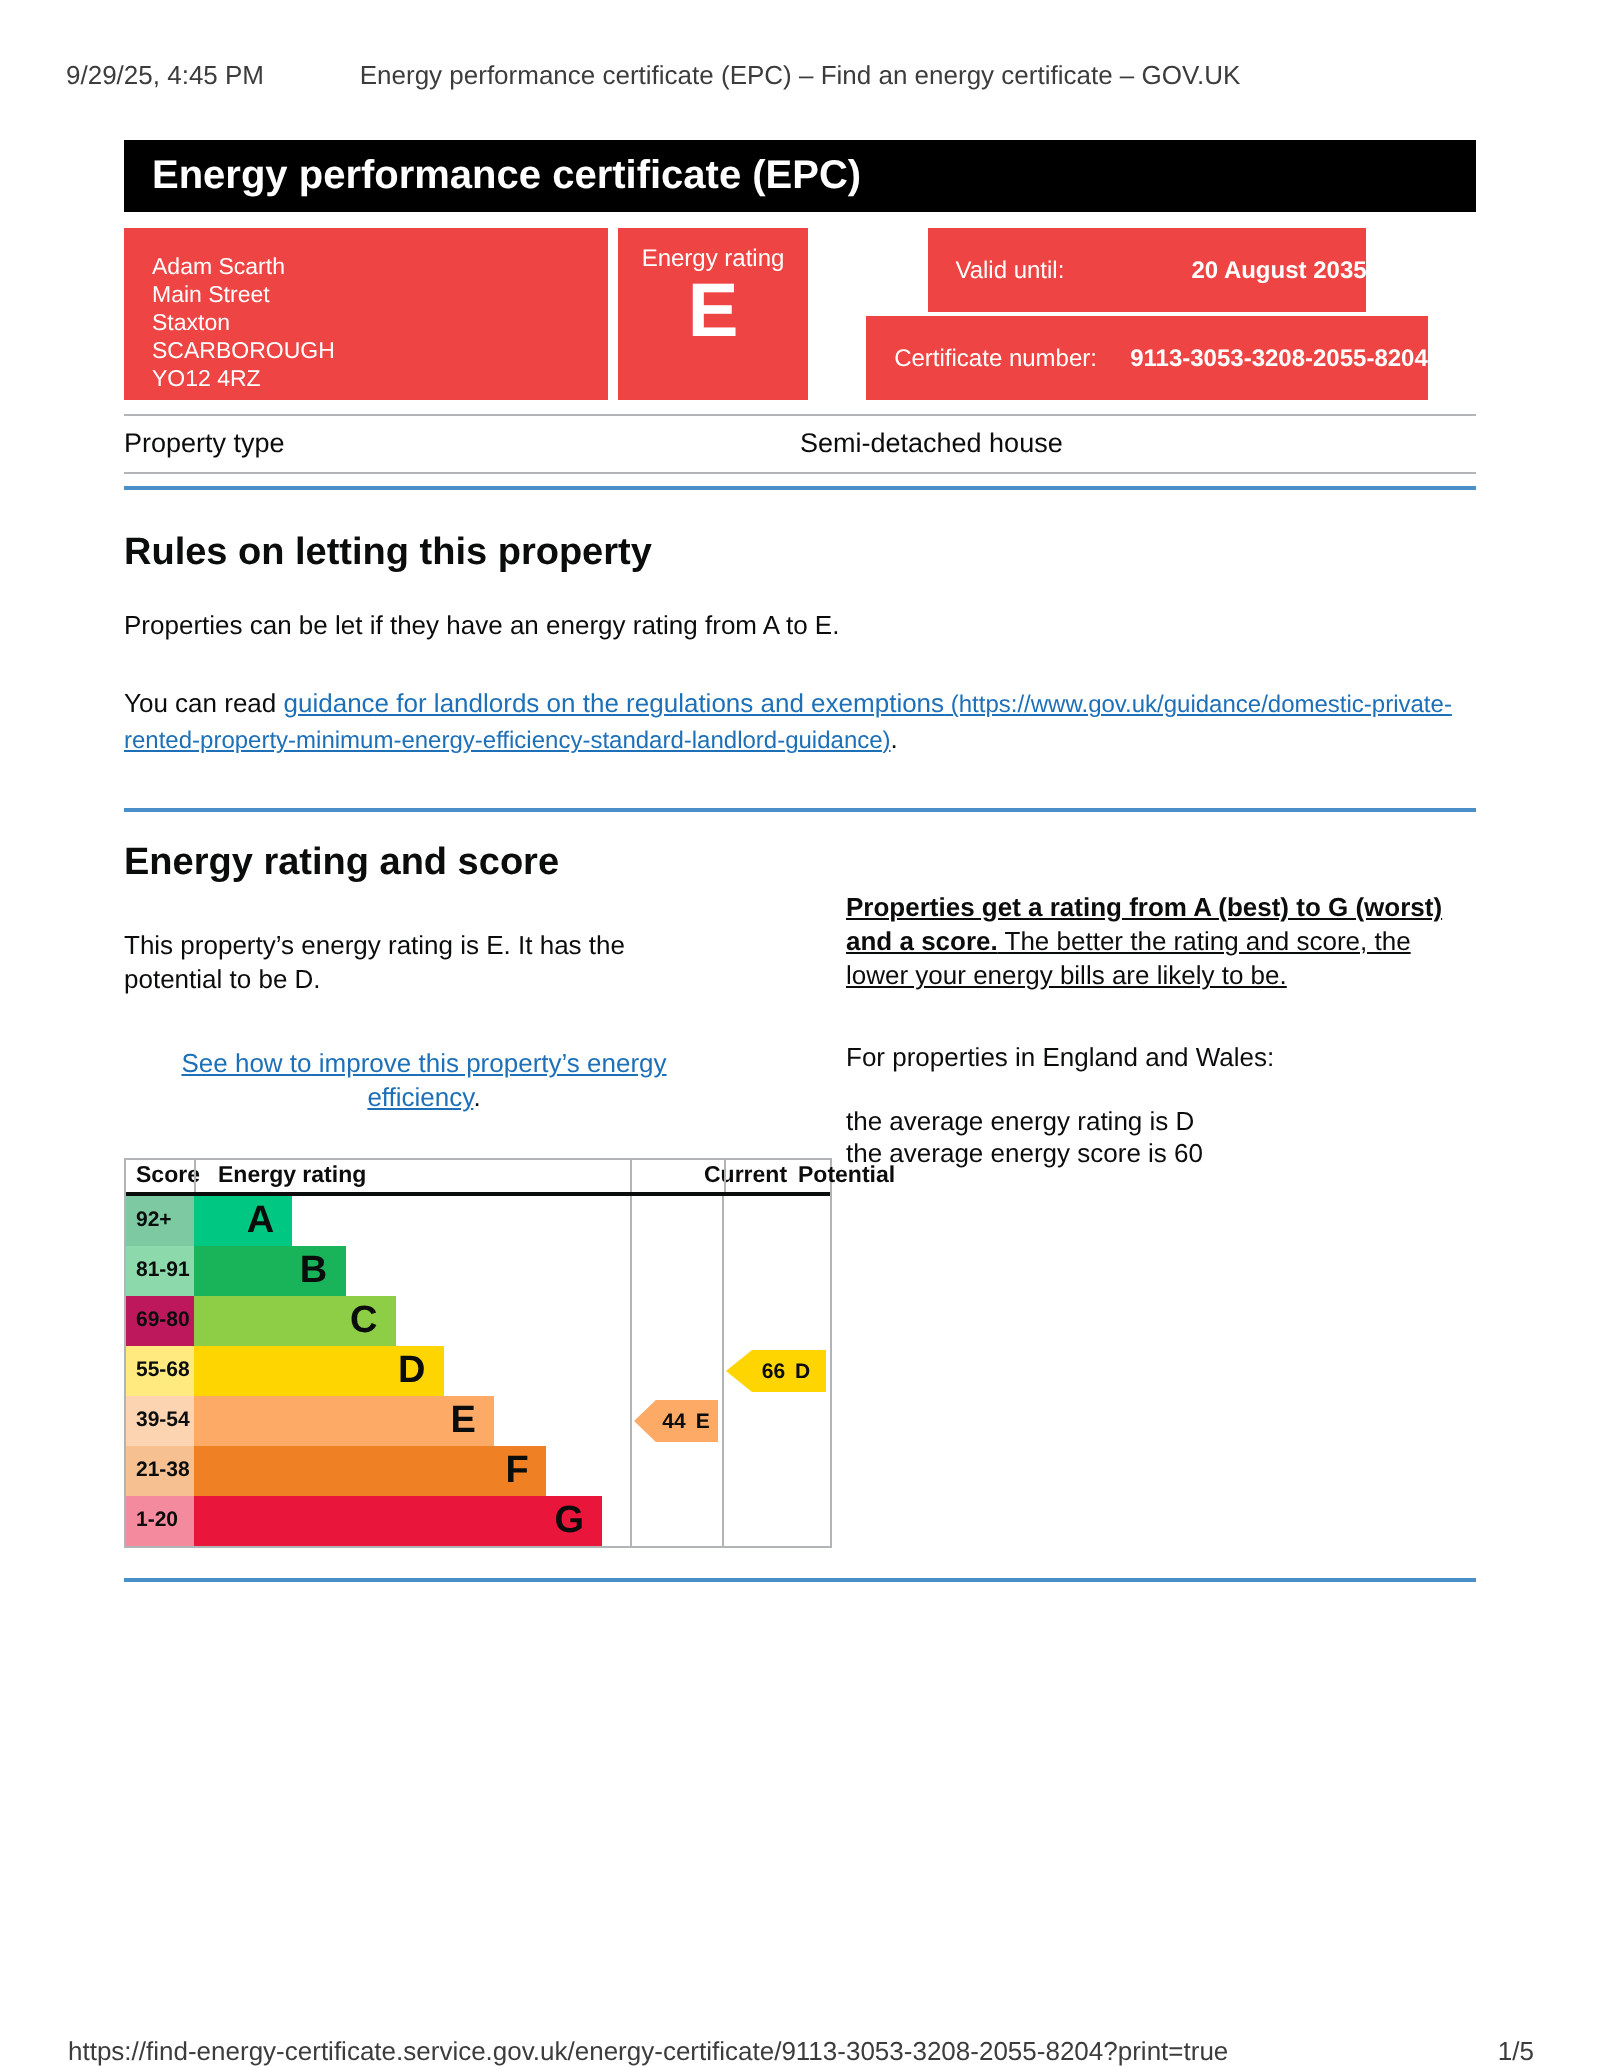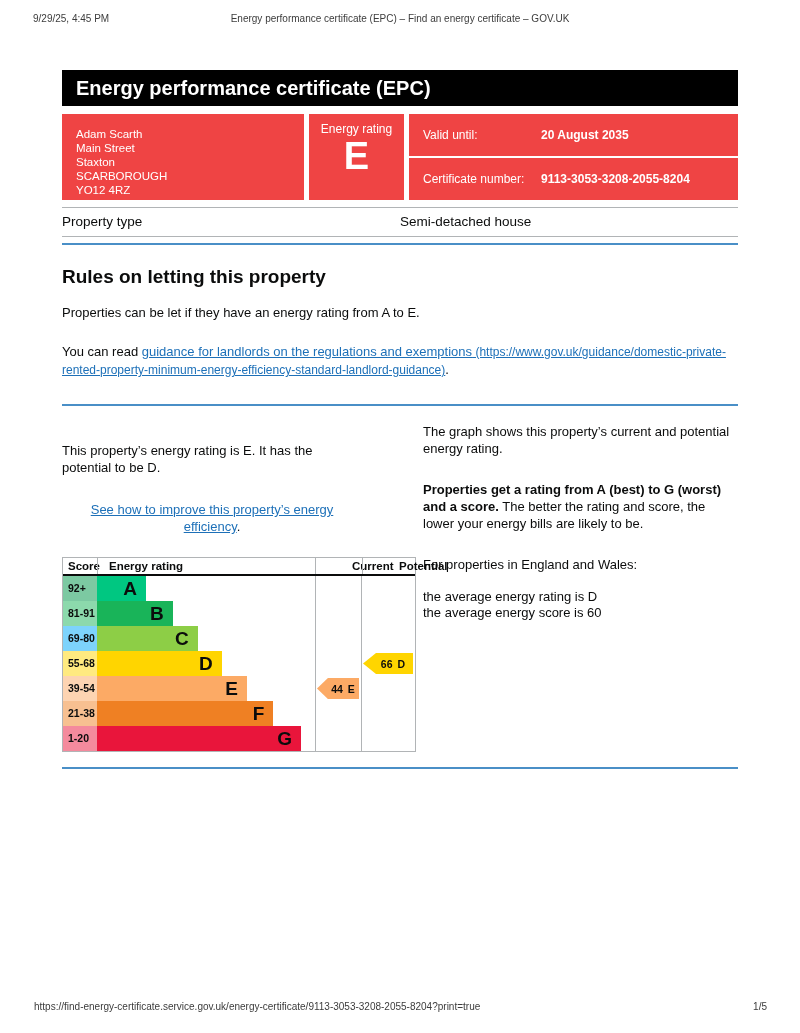--- a/index.html
+++ b/index.html
@@ -2,39 +2,39 @@
 <html><head>
 <meta charset="utf-8">
 <style>
   * { margin:0; padding:0; box-sizing:border-box; }
   html,body { background:#fff; }
   body {
     width:800px; height:1033px; position:relative;
     font-family:"Liberation Sans", sans-serif; color:#0b0c0c;
   }
   
-  .print-bar { position:absolute; left:0; right:0; padding:0 33px; font-size:10px; color:#3c3c3c; }
+  .print-bar { position:absolute; left:0; right:0; padding:0 33px; font-size:13px; color:#3c3c3c;margin-top:17px; }
   .print-header { top:13px; }
   .print-footer { top:1001px; display:flex; justify-content:space-between;padding-left:34px; }
   .ph-title { position:absolute; left:50%; transform:translateX(-50%); white-space:nowrap; }
 
   .page { position:absolute; left:62px; top:0; width:676px; }
 
   .banner {
     margin-top:70px; height:36px; background:#000; color:#fff;
     font-size:20px; font-weight:bold; line-height:36px; padding-left:14px;
   }
 
   .summary { margin-top:8px; height:86px; display:flex; gap:5px; }
   .bluebox { background:#ef4444; color:#fff; }
   .addr { width:242px; padding:13px 10px 0 14px; font-size:11.5px; line-height:14px; }
   .erate { width:95px; text-align:center; padding-top:8px; }
   .erate-label { font-size:12px; }
   .erate-big { font-size:38px; font-weight:bold; line-height:40px; }
-  .vstack { flex:1; display:flex; flex-direction:column; gap:2px; }
+  .vstack { flex:1; display:flex; flex-direction:column; gap:2px;align-items:center; }
   .vbox { flex:1; display:flex; align-items:center; padding-left:14px; font-size:12px; }
   .vbox .lbl { width:118px; }
   .vbox .val { font-weight:bold; }
 
   .ptable { margin-top:7px; border-top:1px solid #b1b4b6; font-size:13.5px; }
   .prow { position:relative; padding:6px 0 7px; border-bottom:1px solid #b1b4b6; }
   .prow .val { position:absolute; left:338px; top:6px; }
 
   hr.blue { border:none; border-top:2px solid #4a8fc7; }
   .hr1 { margin-top:6px; } .hr2 { margin-top:25px; } .hr3 { margin-top:15px; }
@@ -46,21 +46,21 @@
   .p-rules2 { margin-top:22px; }
   a, .link { color:#1d70b8; text-decoration:underline; cursor:pointer; }
   .link-url { font-size:12px; }
 
   .cols { margin-top:15px; display:flex; }
   .leftcol { width:311px; }
   .rightcol { width:315px; margin-left:50px; }
   .p-rating { margin-top:21px; width:300px; }
   .p-improve { margin-top:25px; width:300px;text-align:center; }
   .rc1 { margin-top:2px; }
-  .rc2 { margin-top:24px; }
+  .rc2 { margin-top:24px;text-decoration:underline; }
   .rc3 { margin-top:24px; }
   .rc4 { margin-top:16px; line-height:16px; }
 
   
   .chart { margin-top:22px; width:354px; border:1px solid #b1b4b6; }
   .chart-head { display:grid; grid-template-columns:34px 1fr 47px 53px; height:18px;
                 border-bottom:2px solid #0b0c0c; font-size:11.5px; font-weight:bold; }
   .hc { line-height:16px; }
   .hc + .hc { border-left:1px solid #b1b4b6; }
   .hc-score { padding-left:5px; }
@@ -132,20 +132,21 @@
   <h2 class="h2-rules">Rules on letting this property</h2>
   <p class="p-rules1">Properties can be let if they have an energy rating from A to E.</p>
   <p class="p-rules2">
     <span>You can read </span><span class="link">guidance for landlords on the regulations and exemptions</span><span class="link link-url"> (https://www.gov.uk/guidance/domestic-private-rented-property-minimum-energy-efficiency-standard-landlord-guidance)</span><span>.</span>
   </p>
 
   <hr class="blue hr2">
 
   <div class="cols">
     <div class="leftcol">
+      <h2>Energy rating and score</h2>
       <p class="p-rating">This property’s energy rating is E. It has the potential to be D.</p>
       <p class="p-improve">
         <span class="link">See how to improve this property’s energy efficiency</span><span>.</span>
       </p>
 
       <div class="chart">
         <div class="chart-head">
           <div class="hc hc-score">Score</div>
           <div class="hc hc-rating">Energy rating</div>
           <div class="hc hc-current">Current</div>
@@ -153,21 +154,21 @@
         </div>
         <div class="chart-body">
           <div class="score-cell" style="background-color: rgb(124, 201, 162);">92+</div>
           <div class="bar-cell">
               <div class="bar-fill w0" style="background-color: rgb(0, 199, 129);">A</div>
             </div>
           <div class="score-cell" style="background-color: rgb(140, 217, 172);">81-91</div>
           <div class="bar-cell">
               <div class="bar-fill w1" style="background-color: rgb(25, 180, 89);">B</div>
             </div>
-          <div class="score-cell" style="background-color: #7dd3fc;">69-80</div>
+          <div class="score-cell" style="background-color: #be185d;">69-80</div>
           <div class="bar-cell">
               <div class="bar-fill w2" style="background-color: rgb(141, 206, 70);">C</div>
             </div>
           <div class="score-cell" style="background-color: rgb(255, 234, 128);">55-68</div>
           <div class="bar-cell">
               <div class="bar-fill w3" style="background-color: rgb(255, 213, 0);">D</div>
             </div>
           <div class="score-cell" style="background-color: rgb(253, 212, 178);">39-54</div>
           <div class="bar-cell">
               <div class="bar-fill w4" style="background-color: rgb(252, 170, 101);">E</div>
@@ -191,21 +192,20 @@
             <div class="arrow arrow-potential" style="background-color: rgb(255, 213, 0);">
               <span>66</span>
               <span>D</span>
             </div>
           </div>
         </div>
       </div>
     </div>
 
     <div class="rightcol">
-      <p class="rc1">The graph shows this property’s current and potential energy rating.</p>
       <p class="rc2">
         <strong>Properties get a rating from A (best) to G (worst) and a score.</strong><span> The better the rating and score, the lower your energy bills are likely to be.</span>
       </p>
       <p class="rc3">For properties in England and Wales:</p>
       <p class="rc4">
         <span>the average energy rating is D</span><br>
         <span>the average energy score is 60</span>
       </p>
     </div>
   </div>

